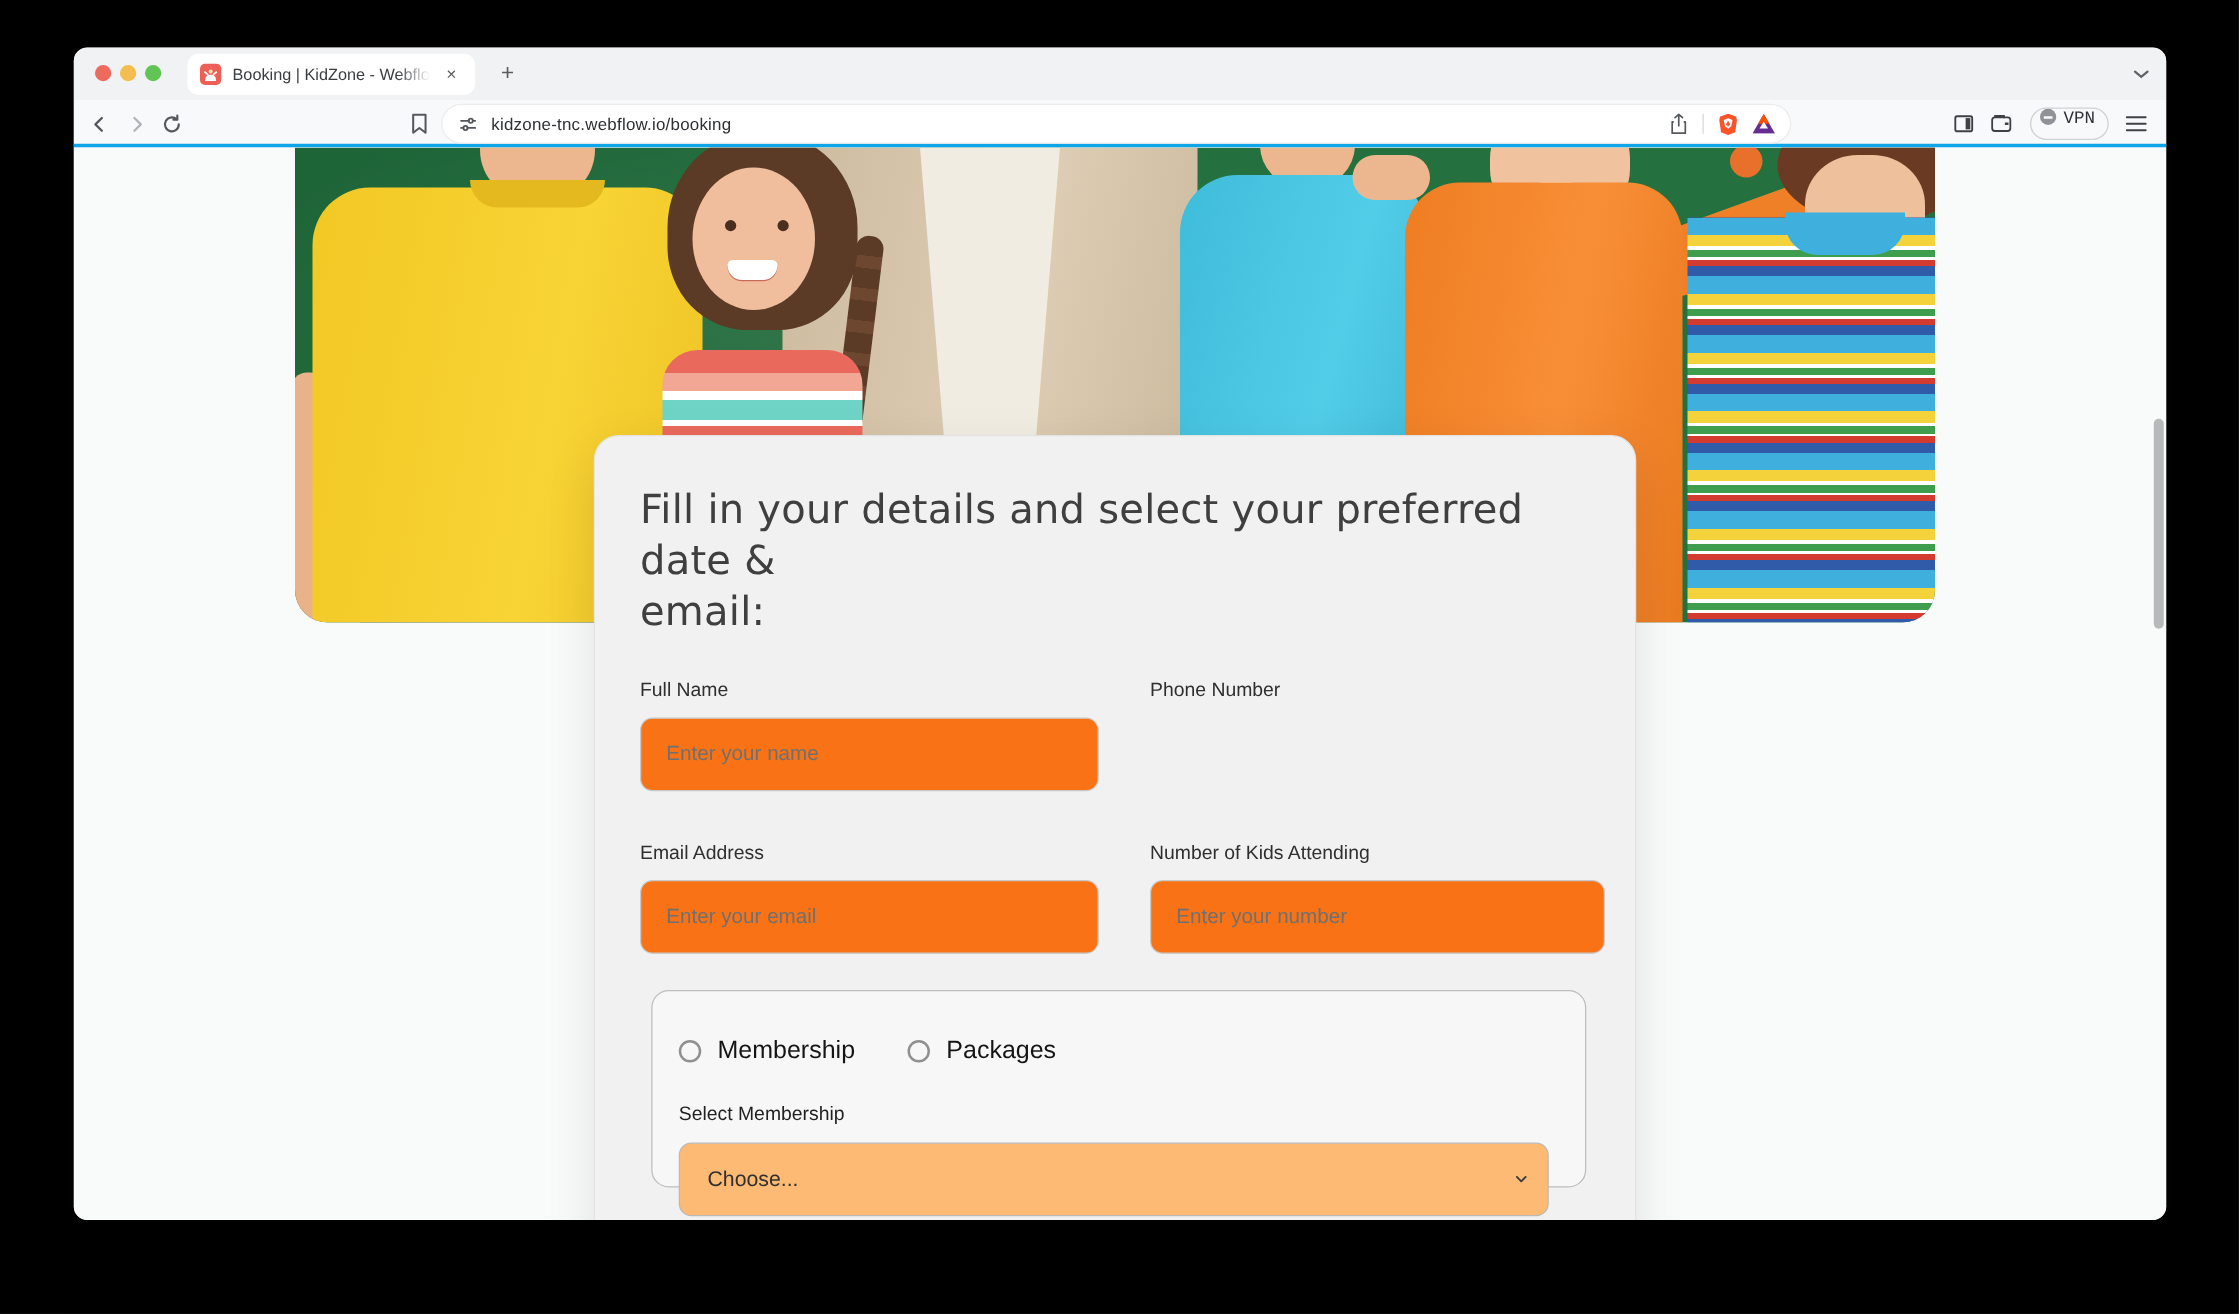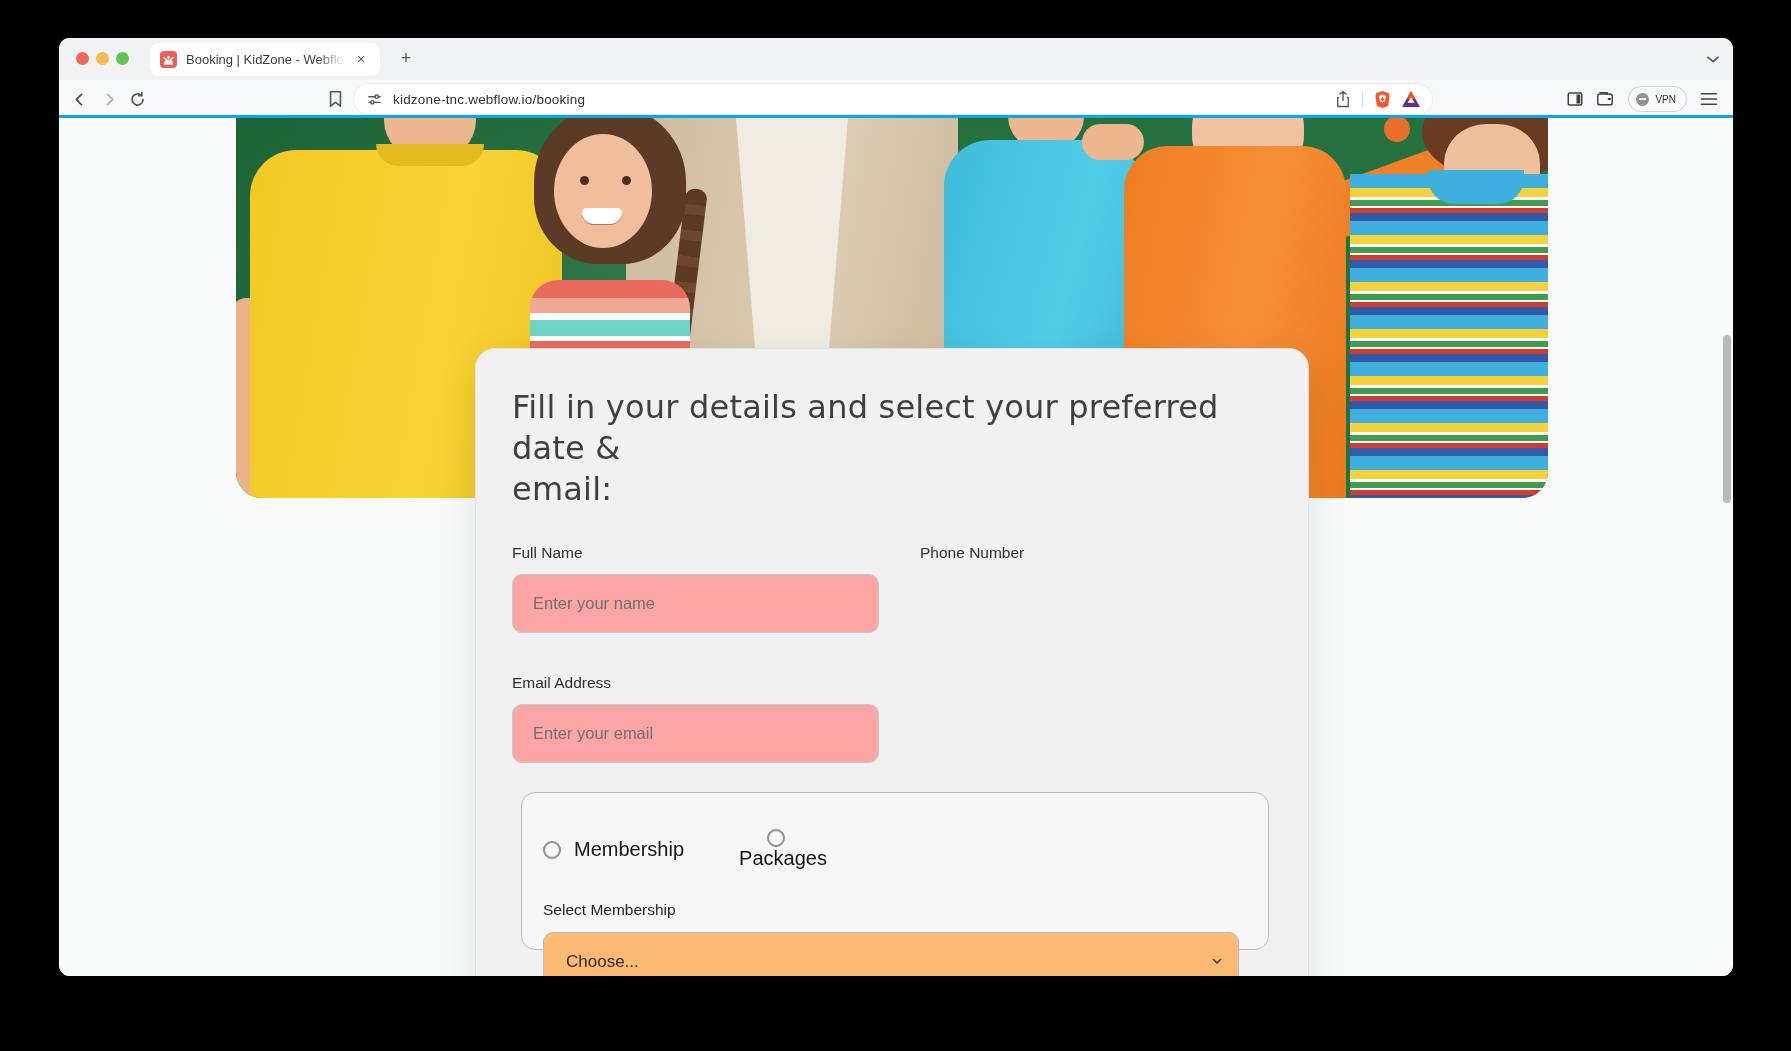--- a/index.html
+++ b/index.html
@@ -37,22 +37,22 @@
   .nav-back { left:6px; } .nav-fwd { left:36px; } .nav-reload { left:64px; }
   .bookmark-btn { position:absolute; left:262px; top:5px; width:28px; height:28px; display:flex;
                   align-items:center; justify-content:center; }
   .urlbar { position:absolute; left:295px; top:4px; width:1078px; height:30px; background:#fff;
             border-radius:15px; box-shadow:0 0 0 1px #ebecee; display:flex; align-items:center;
             padding:0 12px; }
   .url-text { margin-left:10px; font-size:13.5px; color:#2e3033; letter-spacing:.2px; }
   .url-right { margin-left:auto; display:flex; align-items:center; gap:11px; }
   .url-divider { width:1px; height:16px; background:#d7d8da; }
   .right-cluster { position:absolute; top:0; right:0; height:38px; display:flex; align-items:center; }
-  .vpn-pill { display:flex; align-items:center; gap:6px; border:1px solid #cfd1d3; border-radius:13px;
-              height:26px; padding:0 10px 0 7px; font-size:10px; color:#2e3033; background:#f8f9fa; }
+  .vpn-pill { display:flex; gap:6px; border:1px solid #cfd1d3; border-radius:13px;
+              height:26px; padding:0 10px 0 7px; font-size:14px; color:#2e3033; background:#f8f9fa;font-family:Liberation Mono, monospace; }
   .vpn-dot { width:13px; height:13px; border-radius:50%; background:#8f9296; position:relative; }
   .vpn-dot::after { content:""; position:absolute; left:3px; right:3px; top:5.5px; height:2px; background:#f8f9fa; }
   .iconbtn { width:28px; height:28px; display:flex; align-items:center; justify-content:center; }
 
   
   .content { position:absolute; left:0; top:80px; width:1674px; height:858px; background:#f9fafa;
              overflow:hidden; }
 
   .hero { position:absolute; left:177px; top:0; width:1312px; height:380px;
           border-radius:0 0 26px 26px; overflow:hidden;
@@ -107,29 +107,29 @@
   
   .card { position:absolute; left:416px; top:230px; width:834px; height:740px; background:#f0f1f0;
           border:1px solid #e2e3e2; border-radius:20px; box-shadow:0 14px 40px rgba(0,0,0,.10);
           padding:38px 40px 0 36px; }
   .card h1 { font-family:"DejaVu Sans", sans-serif; font-weight:400; font-size:32px; line-height:41px;
              color:#3e3f3e; letter-spacing:.2px; }
   .card h1 span { display:block; }
 
   .fields { margin-top:34px; display:grid; grid-template-columns:367px 364px; column-gap:26px; row-gap:35px;gap:41px; }
   .field-label { font-size:15.5px; color:#2e2f2e; margin-bottom:12px; }
-  .field input { width:100%; height:59px; border:1px solid #c7c8c7; border-radius:10px; background:#fca5a5;
+  .field input { width:100%; height:59px; border:1px solid #c7c8c7; border-radius:10px; background:#f97316;
                  padding:0 20px; font-size:16.5px; color:#333; outline:none; font-family:"Liberation Sans",sans-serif; }
   .field input::placeholder { color:#6f706f; }
 
   .plan-box { margin-left:9px; margin-top:29px; width:748px; height:158px; background:#f6f7f6;
               border:1px solid #bcbdbc; border-radius:14px; padding:36px 21px 0 21px; }
   .radio-row { display:flex; align-items:center; }
   .radio-opt { display:flex; align-items:center; }
-  .radio-opt + .radio-opt { margin-left:42px;flex-direction:column; }
+  .radio-opt + .radio-opt { margin-left:42px; }
   .radio-circle { width:18px; height:18px; border:2px solid #8f908f; border-radius:50%; background:transparent; }
   .radio-text { margin-left:13px; font-size:20px; color:#141514; }
   .select-label { margin-top:31px; font-size:15.5px; color:#1f201f; }
   .select { position:relative; margin-top:13px; width:696px; height:59px; border:1px solid #b9bab9;
             border-radius:10px; background:#fdba74; display:flex; align-items:center; padding:0 22px;
             font-size:17px; color:#2f302f; }
   .select-chevron { position:absolute; right:14px; top:21px; color:#3a3b3a; }
 
   .scroll-thumb { position:absolute; left:1664px; top:217px; width:8px; height:168px; background:#b7b9ba;
                   border-radius:4px; }
@@ -302,20 +302,24 @@
           <div class="field-label">Full Name</div>
           <input type="text" placeholder="Enter your name" style="">
         </div>
         <div class="field">
           <div class="field-label">Phone Number</div>
         </div>
         <div class="field">
           <div class="field-label">Email Address</div>
           <input type="text" placeholder="Enter your email" style="">
         </div>
+        <div class="field">
+          <div class="field-label">Number of Kids Attending</div>
+          <input type="text" placeholder="Enter your number" style="">
+        </div>
       </div>
 
       <div class="plan-box">
         <div class="radio-row">
           <div class="radio-opt">
             <span class="radio-circle"></span>
             <span class="radio-text">Membership</span>
           </div>
           <div class="radio-opt">
             <span class="radio-circle"></span>

